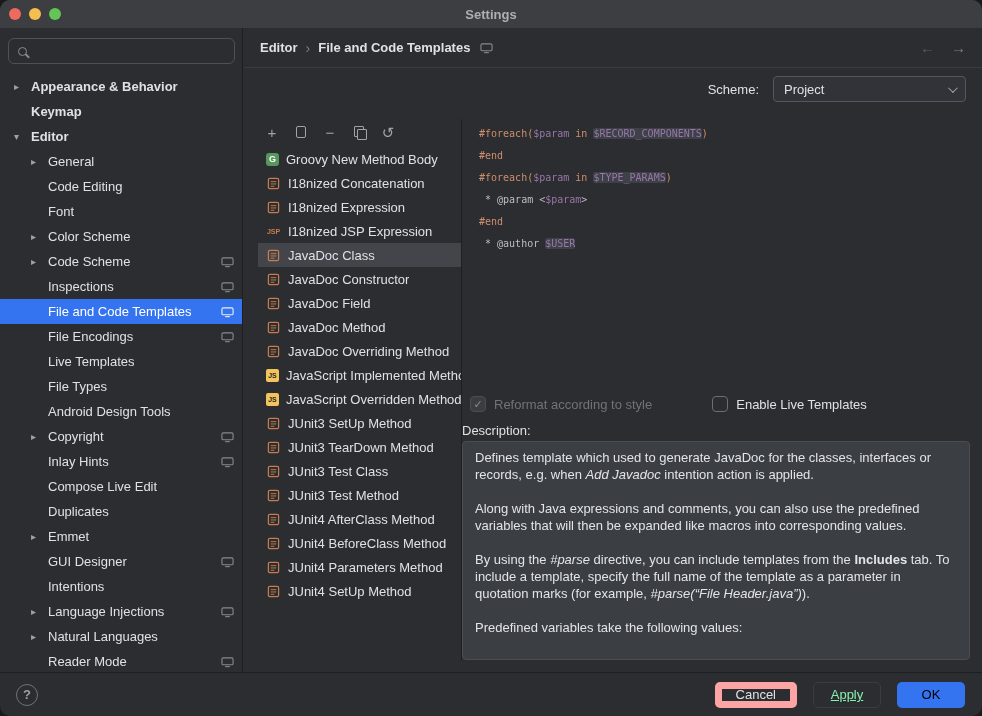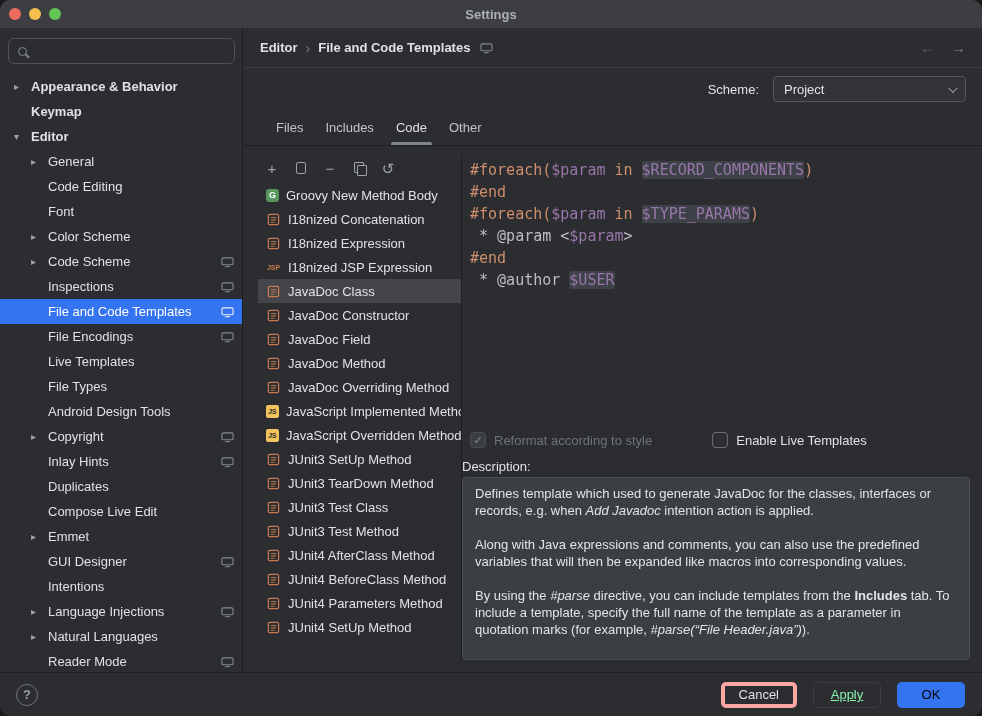--- a/index.html
+++ b/index.html
@@ -71,21 +71,21 @@
   .tpl-row{height:24px;display:flex;align-items:center;gap:7px;padding-left:8px;white-space:nowrap;overflow:hidden;}
   .tpl-row.selected{background:#43454A;}
   .tpl-icon{flex:none;width:15px;height:14px;display:inline-flex;align-items:center;justify-content:center;}
   .icon-groovy{width:13px;height:13px;background:var(--icon-groovy,#57965C);color:#fff;border-radius:3px;font-size:9px;font-weight:700;}
   .icon-js{width:13px;height:13px;background:var(--icon-js-bg,#F2C55C);color:#1E1F22;border-radius:2px;font-size:7px;font-weight:700;}
   .icon-jsp{color:var(--icon-template,#C77D4F);font-size:7px;font-weight:700;letter-spacing:0;}
   .tpl-label{overflow:hidden;}
 
   
   .right-pane{flex:1;display:flex;flex-direction:column;min-width:0;}
-  .editor{height:270px;flex:none;font-family:"DejaVu Sans Mono","Liberation Mono",monospace;font-size:15px;line-height:22px;padding:4px 0 0 8px;color:var(--code-text,#BCBEC4);overflow:hidden;}
+  .editor{height:270px;flex:none;font-family:"DejaVu Sans Mono","Liberation Mono",monospace;font-size:10px;line-height:22px;padding:4px 0 0 8px;color:var(--code-text,#BCBEC4);overflow:hidden;margin-left:9px;}
   .code-line{white-space:pre;}
   .seg-kw{color:var(--code-keyword,#CF8E6D);}
   .seg-var{color:var(--code-variable,#9876AA);}
   .seg-varh{color:var(--code-variable,#9876AA);background:var(--code-var-highlight,#3E4248);border-radius:2px;}
   .seg-pl{color:var(--code-text,#BCBEC4);}
 
   .options-row{height:30px;flex:none;display:flex;align-items:center;padding-left:8px;}
   .checkbox-item{display:flex;align-items:center;gap:8px;}
   .checkbox-item + .checkbox-item{margin-left:60px;}
   .cb-box{width:16px;height:16px;border:1px solid #6B6E75;border-radius:4px;display:flex;align-items:center;justify-content:center;font-size:11px;font-weight:700;color:#fff;flex:none;}
@@ -97,21 +97,21 @@
   .desc-para{margin:0 0 17px 0;}
   .desc-para:last-child{margin-bottom:0;}
   .it{font-style:italic;}
   .bd{font-weight:700;}
 
   
   .footer{position:absolute;left:0;right:0;bottom:0;height:44px;border-top:1px solid var(--panel-border,#1E1F22);display:flex;align-items:center;padding:0 17px 0 16px;}
   .help-btn{width:22px;height:22px;border-radius:50%;border:1px solid #6F737A;color:#9DA0A8;display:flex;align-items:center;justify-content:center;font-weight:700;}
   .footer-buttons{margin-left:auto;display:flex;gap:16px;}
   .btn{min-width:68px;height:26px;border-radius:5px;display:flex;align-items:center;justify-content:center;padding:0 14px;}
-  .btn-cancel{border:4px solid #fca5a5;color:var(--text,#DFE1E5);}
+  .btn-cancel{border:7px solid #fca5a5;color:var(--text,#DFE1E5);}
   .btn-apply{border:1px solid #3A3C40;color:var(--text,#DFE1E5);}
   .btn-apply.disabled{color:#86efac;text-decoration:underline;}
   .btn-ok{background:var(--accent,#3574F0);color:#000000;font-weight:400;}
 </style>
 </head>
 <body>
 
 <div class="window">
 
   <header class="titlebar">
@@ -224,25 +224,25 @@
           <span class="tree-label">Inlay Hints</span>
           <span class="screen-icon">
             <svg width="13" height="12" viewBox="0 0 14 12">
               <rect x="1" y="1.5" width="12" height="7.5" rx="1.5" fill="none" stroke="currentColor" stroke-width="1.2"></rect>
               <path d="M4.5 11h5" stroke="currentColor" stroke-width="1.2"></path>
             </svg>
           </span>
         </div>
         <div class="tree-row lvl1">
           <span class="chevron"></span>
+          <span class="tree-label">Compose Live Edit</span>
+        </div>
+        <div class="tree-row lvl1">
+          <span class="chevron"></span>
           <span class="tree-label">Duplicates</span>
-        </div>
-        <div class="tree-row lvl1">
-          <span class="chevron"></span>
-          <span class="tree-label">Compose Live Edit</span>
         </div>
         <div class="tree-row lvl1">
           <span class="chevron">▸</span>
           <span class="tree-label">Emmet</span>
         </div>
         <div class="tree-row lvl1">
           <span class="chevron"></span>
           <span class="tree-label">GUI Designer</span>
           <span class="screen-icon">
             <svg width="13" height="12" viewBox="0 0 14 12">
@@ -303,34 +303,20 @@
     </div>
 
     <div class="scheme-row">
       <span class="scheme-label">Scheme:</span>
       <div class="scheme-select">
         <span class="scheme-value">Project</span>
         <span class="select-chevron"></span>
       </div>
     </div>
 
-    <div class="tabs" id="tabs">
-        <div class="tab">
-          <span class="tab-label">Files</span>
-        </div>
-        <div class="tab">
-          <span class="tab-label">Includes</span>
-        </div>
-        <div class="tab active">
-          <span class="tab-label">Code</span>
-        </div>
-        <div class="tab">
-          <span class="tab-label">Other</span>
-        </div>
-      </div>
 
     <div class="content">
       <div class="list-panel">
         <div class="toolbar" id="toolbar">
             <span class="tb-btn">
               <span class="tb-ic ic-add">+</span>
             </span>
             <span class="tb-btn">
               <span class="tb-ic ic-create-from-selected"></span>
             </span>

